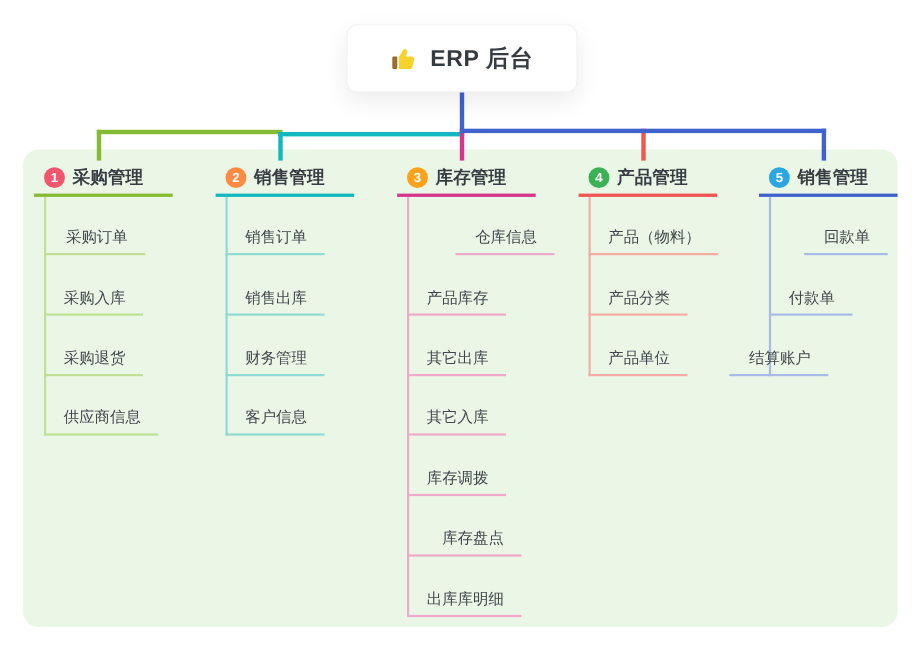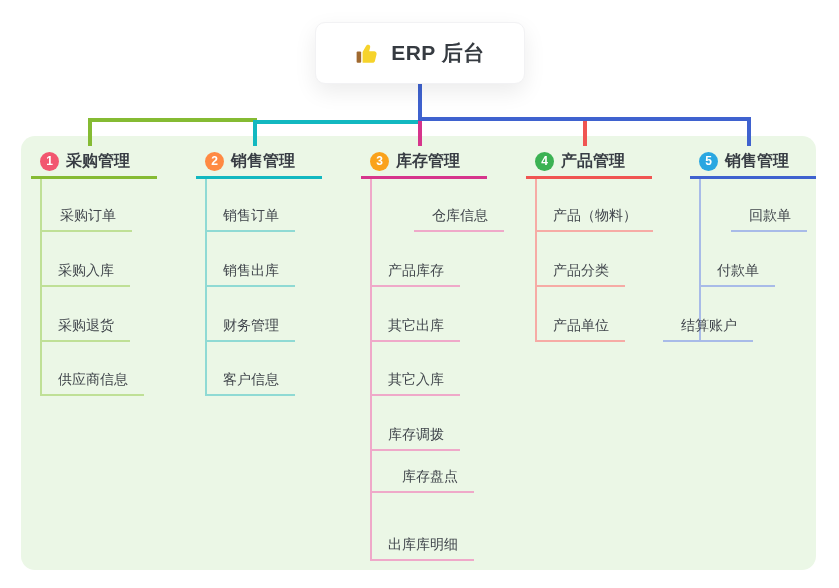--- a/index.html
+++ b/index.html
@@ -99,21 +99,21 @@
       </div>
       <div class="child-row" style="left: 370px; top: 316px; border-bottom-color: rgb(239, 169, 201);">
         <span class="child-label">其它出库</span>
       </div>
       <div class="child-row" style="left: 370px; top: 370px; border-bottom-color: rgb(239, 169, 201);">
         <span class="child-label">其它入库</span>
       </div>
       <div class="child-row" style="left: 370px; top: 425px; border-bottom-color: rgb(239, 169, 201);">
         <span class="child-label">库存调拨</span>
       </div>
-      <div class="child-row" style="left: 370px; top: 467px; border-bottom-color: rgb(239, 169, 201); padding-left: 32px;">
+      <div class="child-row" style="left: 370px; top: 480px; border-bottom-color: rgb(239, 169, 201); padding-left: 32px;">
         <span class="child-label">库存盘点</span>
       </div>
       <div class="child-row" style="left: 370px; top: 535px; border-bottom-color: rgb(239, 169, 201);">
         <span class="child-label">出库库明细</span>
       </div>
       <div class="branch-title" style="left: 526px; border-bottom-color: rgb(240, 85, 82);">
         <span class="badge" style="background: rgb(59, 178, 83);">4</span>
         <span class="branch-label">产品管理</span>
       </div>
       <div class="rail" style="left: 535px; top: 179px; height: 163px; background: rgb(246, 171, 165);"></div>

